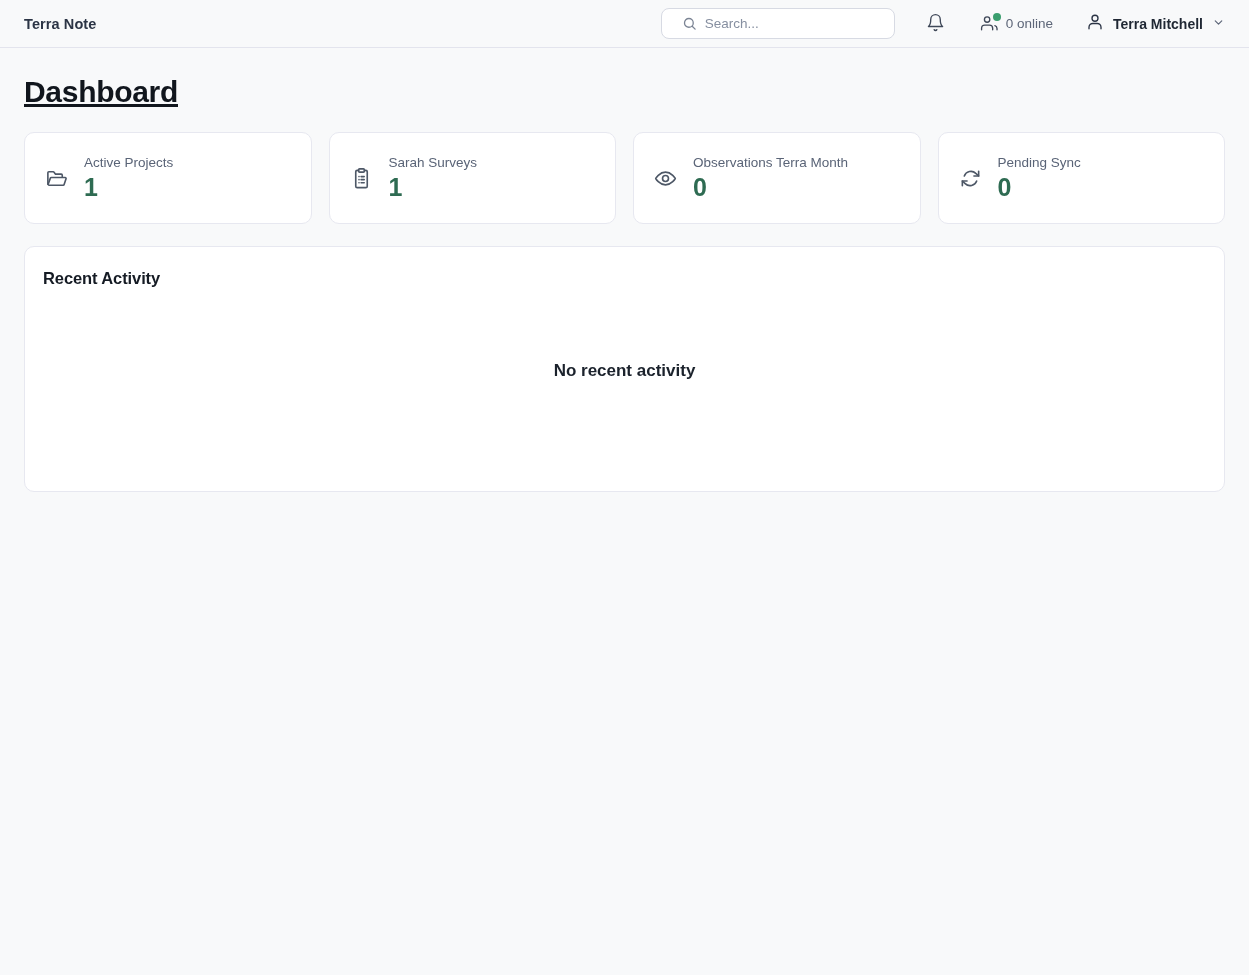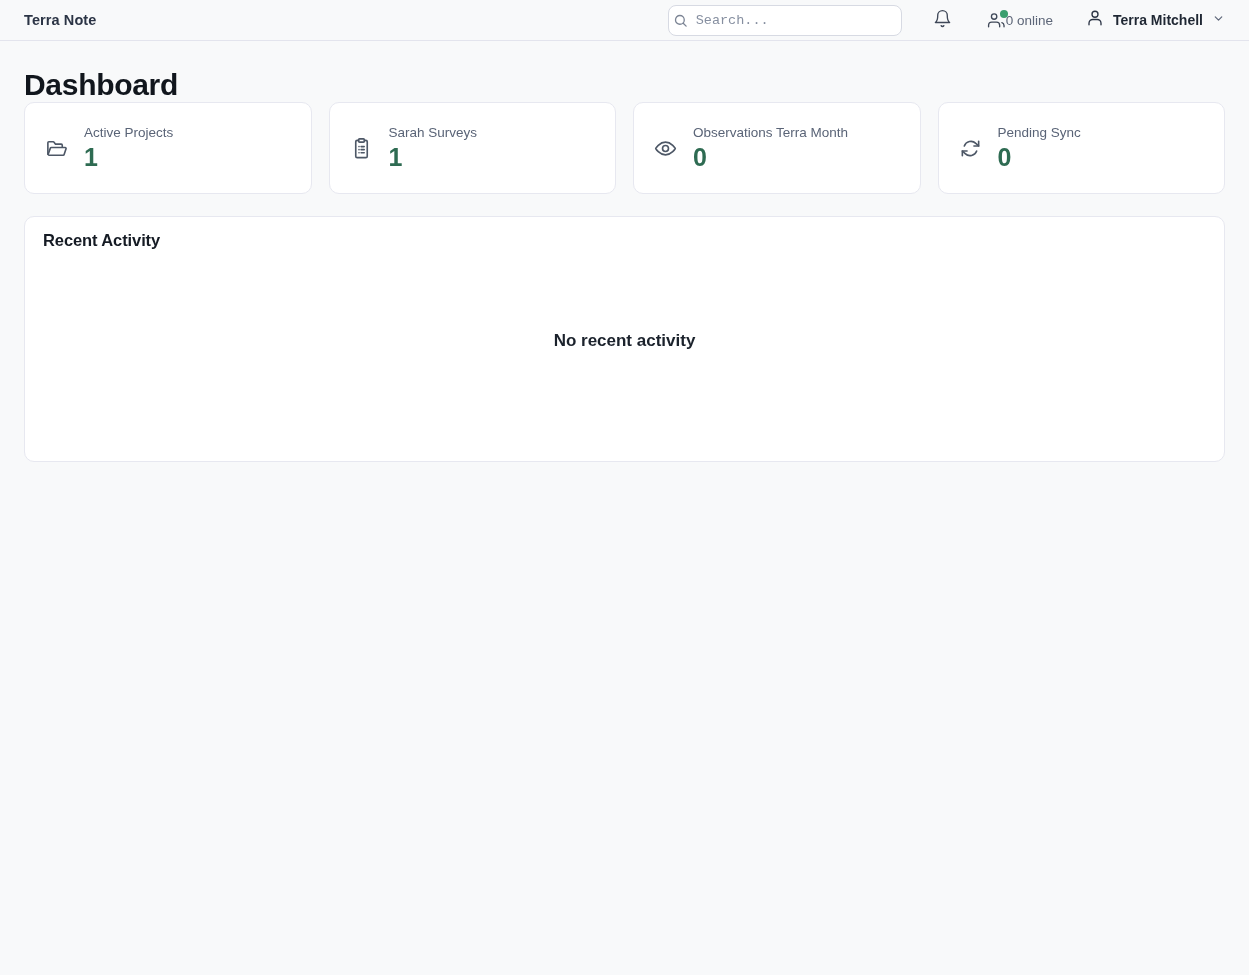--- a/index.html
+++ b/index.html
@@ -21,21 +21,21 @@
     height:975px;
     background:var(--page-bg);
     font-family:"Liberation Sans","DejaVu Sans",sans-serif;
     color:var(--text-dark);
     -webkit-font-smoothing:antialiased;
     overflow:hidden;
   }
 
   
   .topbar{
-    height:41px;
+    height:48px;
     background:var(--page-bg);
     border-bottom:1px solid #e3e4ed;
     display:flex;
     align-items:center;
     padding:0 24px;
     position:relative;
   }
   .brand{
     font-size:14.5px;
     font-weight:bold;
@@ -49,24 +49,23 @@
     gap:0;
   }
   .search-wrap{
     width:234px;
     height:31px;
     background:#ffffff;
     border:1px solid #d7dae3;
     border-radius:8px;
     display:flex;
     align-items:center;
-    padding:0 4px;
+    padding:0 20px;
     gap:8px;
     margin-right:31px;
-    font-family:Liberation Mono, monospace;
   }
   .search-wrap input{
     border:0;
     outline:0;
     background:transparent;
     font-family:inherit;
     font-size:13.5px;
     color:#3c4555;
     width:100%;
     padding:0;
@@ -78,20 +77,21 @@
     justify-content:center;
     cursor:pointer;
     background:transparent;
     border:0;
     padding:0;
   }
   .bell-btn{margin-right:35px;}
   .online-chip{
     display:flex;
     align-items:center;
+    gap:7px;
     margin-right:33px;
     cursor:pointer;
   }
   .online-icon-wrap{position:relative;display:flex;align-items:center;}
   .online-dot{
     position:absolute;
     top:-1px;
     right:-2px;
     width:8px;
     height:8px;
@@ -108,27 +108,29 @@
   .user-name{font-size:14px;color:#1f2733;font-weight:bold;}
 
   
   .page{padding:0 24px;}
   .page-title{
     font-size:30px;
     font-weight:bold;
     color:#11161d;
     margin:27px 0 0 0;
     letter-spacing:-.3px;
+    text-decoration:underline;
   }
 
   
   .stats{
     display:grid;
     grid-template-columns:repeat(4,1fr);
     gap:17px;
+    margin-top:23px;
   }
   .stat-card{
     background:var(--card-bg);
     border:1px solid var(--card-border);
     border-radius:10px;
     height:92px;
     display:flex;
     align-items:center;
     padding:0 20px;
     gap:16px;
@@ -153,21 +155,21 @@
     line-height:1.15;
   }
 
   
   .activity-card{
     background:var(--card-bg);
     border:1px solid var(--card-border);
     border-radius:10px;
     margin-top:22px;
     height:246px;
-    padding:14px 18px;
+    padding:22px 18px;
     display:flex;
     flex-direction:column;
   }
   .activity-title{
     font-size:16.5px;
     font-weight:bold;
     color:#151b24;
     margin:0;
     letter-spacing:-.1px;
   }

